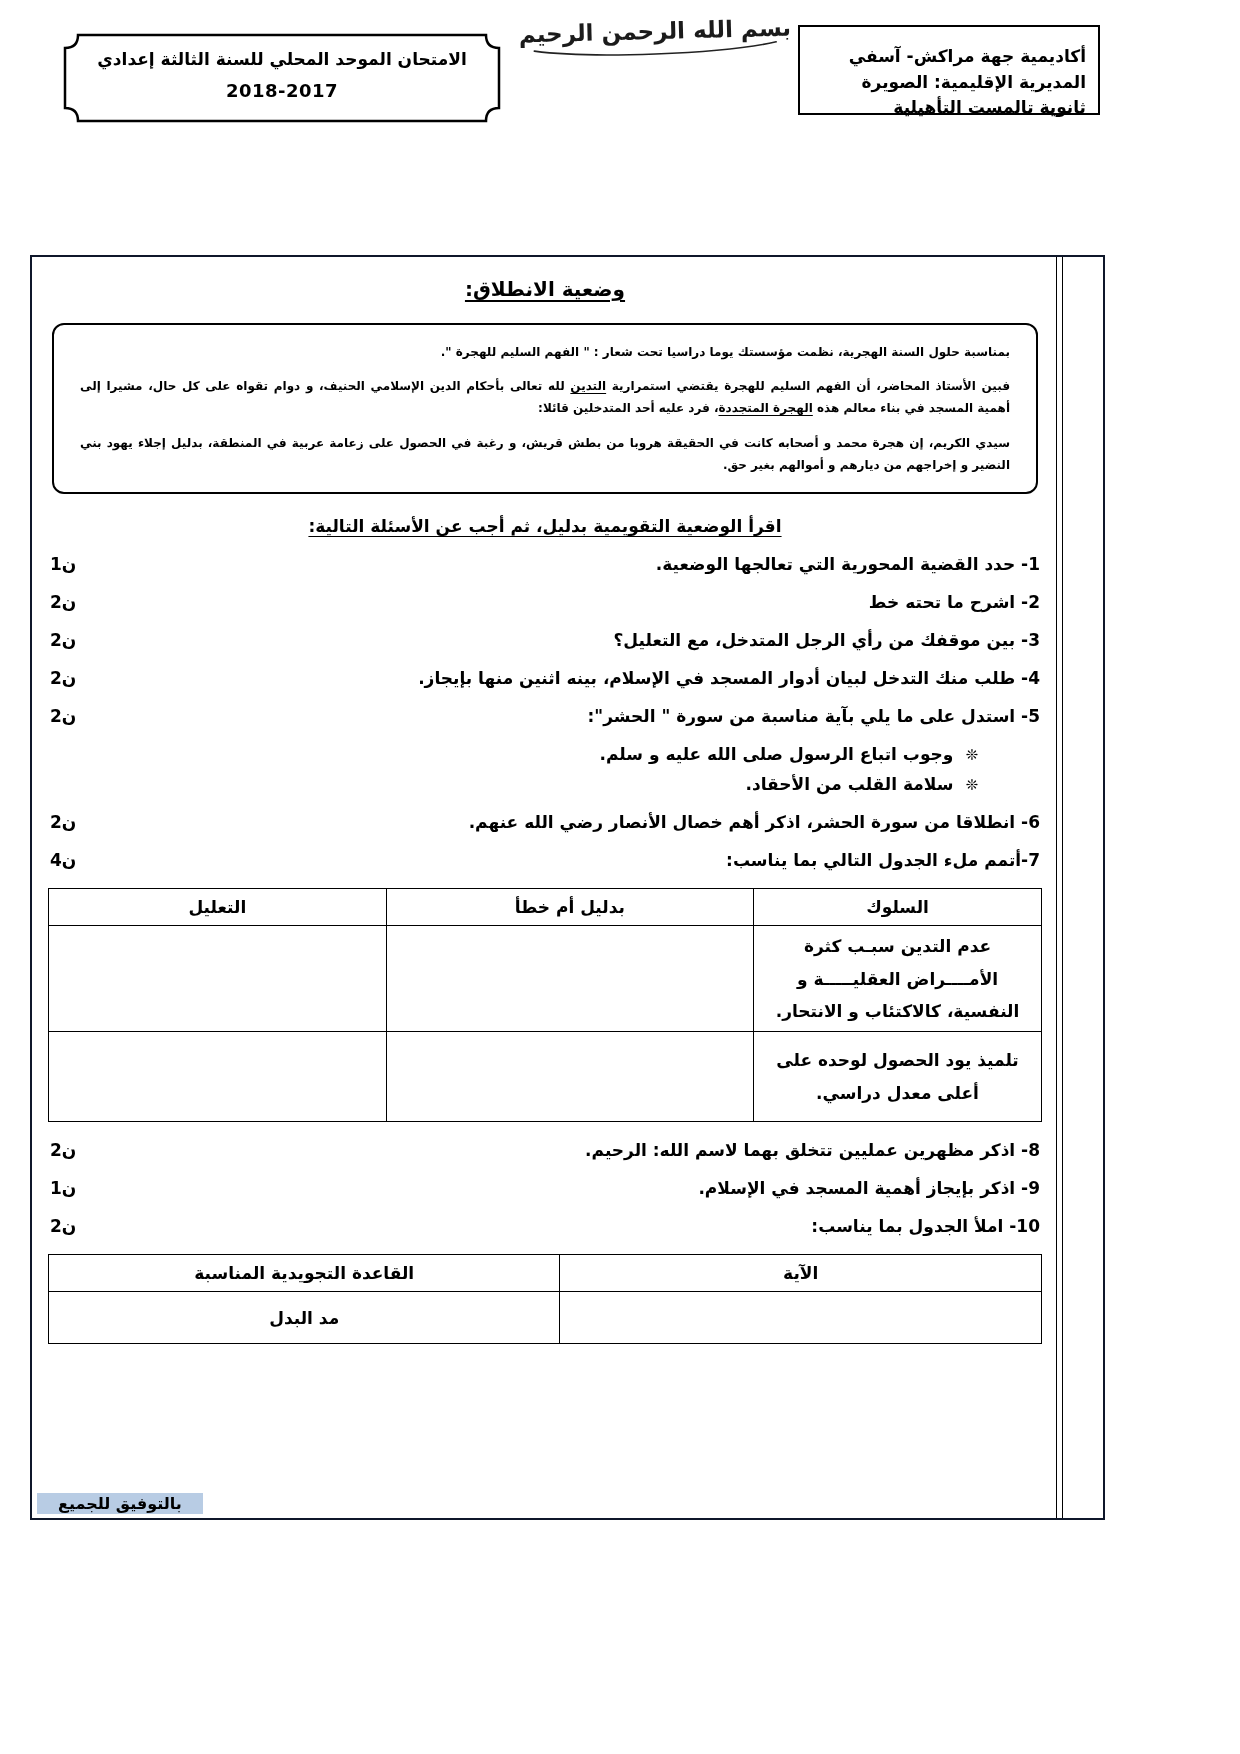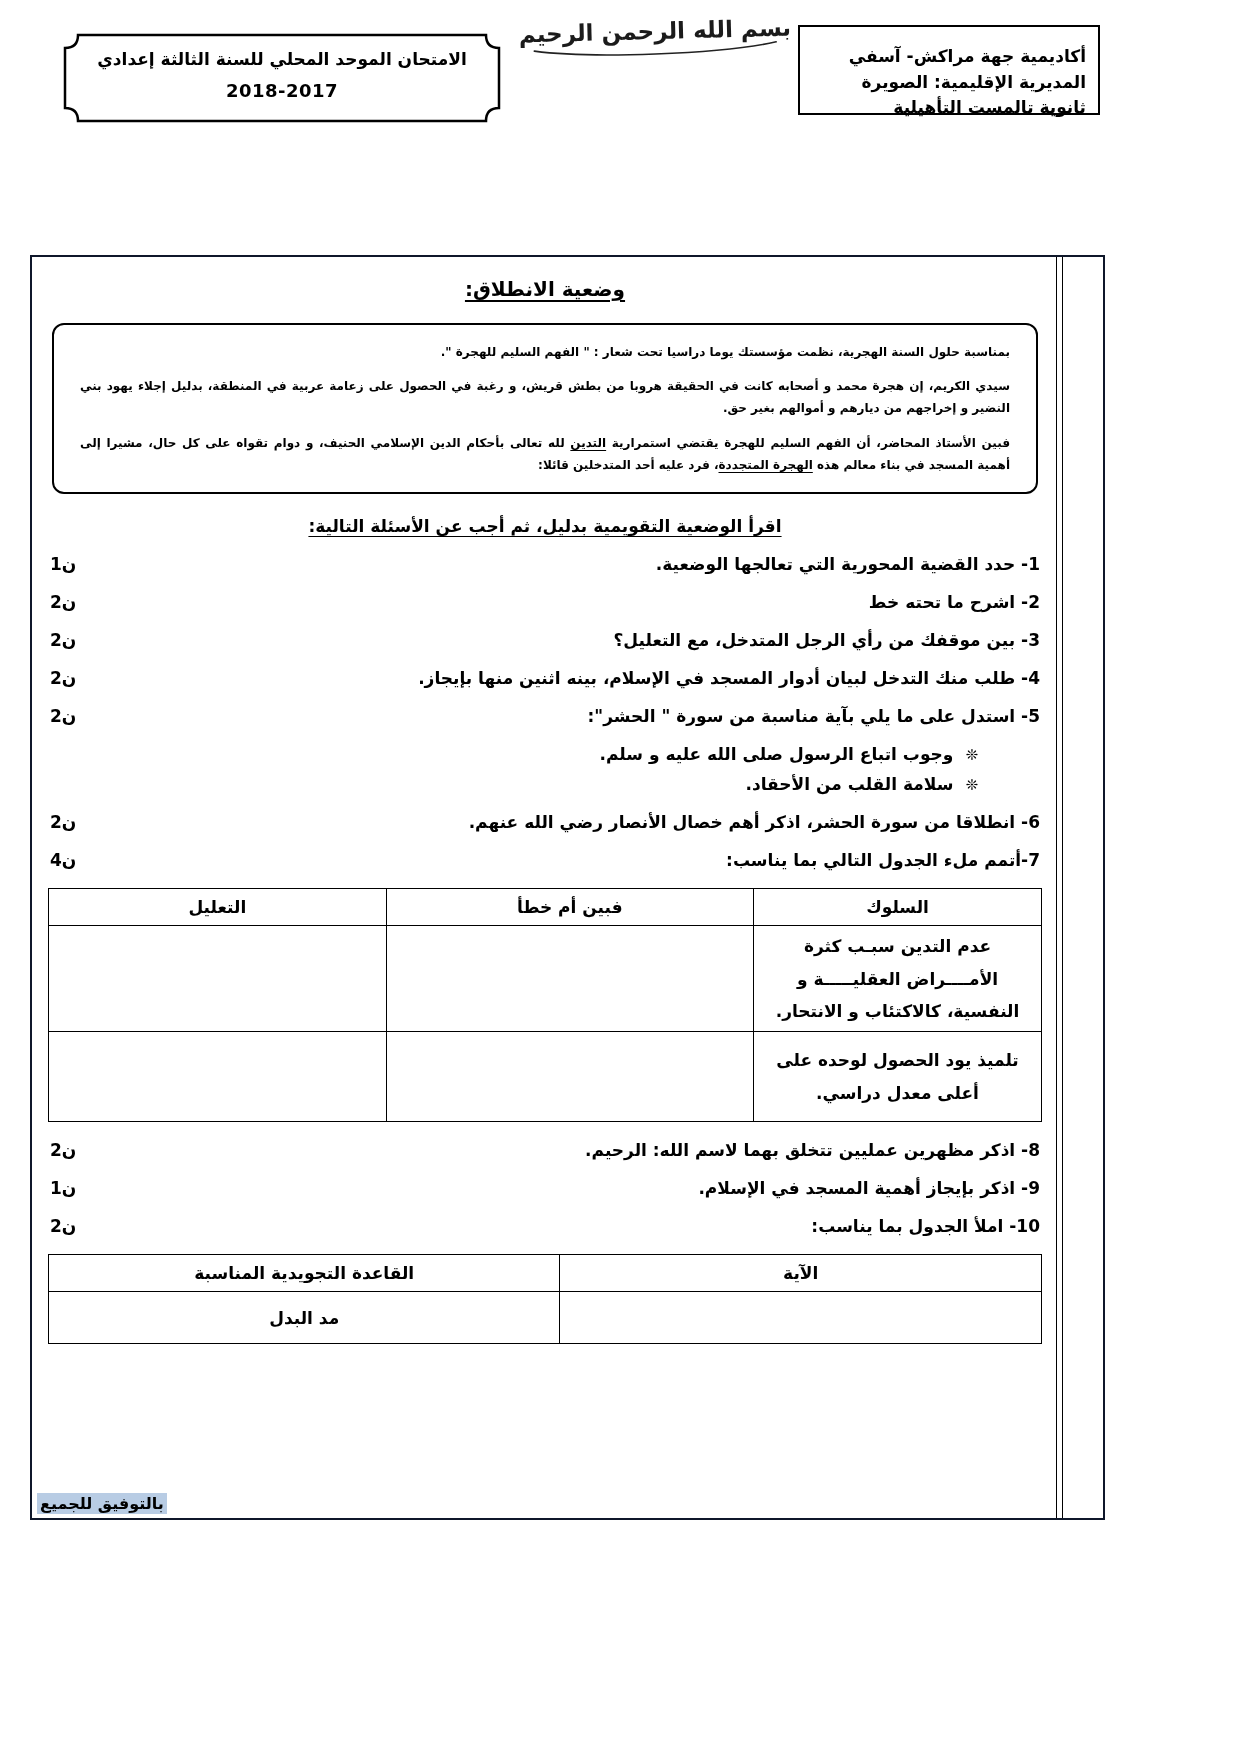--- a/index.html
+++ b/index.html
@@ -160,21 +160,21 @@
   .table2 thead th { height: 36px; }
   .table2 .row-a td { height: 46px; }
   .table2 .row-b td { height: 52px; }
 
   .footer-note {
     position: absolute;
     left: 5px; bottom: 4px;
     background: #b8cce4;
     font-weight: bold;
     font-size: 16px;
-    padding: 1px 3px;
+    padding: 1px 21px;
     direction: rtl;
   }
 </style>
 </head>
 <body>
 
 <div class="page">
 
   <div class="exam-box">
     <svg class="plaque" viewBox="0 0 440 92" preserveAspectRatio="none" aria-hidden="true">
@@ -201,22 +201,22 @@
 
   <div class="main-box">
     <div class="margin-line"></div>
 
     <div class="content">
 
       <div class="doc-title">وضعية الانطلاق:</div>
 
       <div class="situation-box">
         <p><span>بمناسبة حلول السنة الهجرية، نظمت مؤسستك يوما دراسيا تحت شعار : " الفهم السليم للهجرة ".</span></p>
+        <p><span>فبين الأستاذ المحاضر، أن الفهم السليم للهجرة يقتضي استمرارية </span><span class="u">التدين</span><span> لله تعالى بأحكام الدين الإسلامي الحنيف، و دوام تقواه على كل حال، مشيرا إلى أهمية المسجد في بناء معالم هذه </span><span class="u">الهجرة المتجددة</span><span>، فرد عليه أحد المتدخلين قائلا:</span></p>
         <p><span>سيدي الكريم، إن هجرة محمد و أصحابه كانت في الحقيقة هروبا من بطش قريش، و رغبة في الحصول على زعامة عربية في المنطقة، بدليل إجلاء يهود بني النضير و إخراجهم من ديارهم و أموالهم بغير حق.</span></p>
-        <p><span>فبين الأستاذ المحاضر، أن الفهم السليم للهجرة يقتضي استمرارية </span><span class="u">التدين</span><span> لله تعالى بأحكام الدين الإسلامي الحنيف، و دوام تقواه على كل حال، مشيرا إلى أهمية المسجد في بناء معالم هذه </span><span class="u">الهجرة المتجددة</span><span>، فرد عليه أحد المتدخلين قائلا:</span></p>
       </div>
 
       <div class="instruction">اقرأ الوضعية التقويمية بدليل، ثم أجب عن الأسئلة التالية:</div>
 
       <div class="question-row">
         <span class="q-text">1- حدد القضية المحورية التي تعالجها الوضعية.</span>
         <span class="q-score">ن1</span>
       </div>
 
       <div class="question-row">
@@ -260,21 +260,21 @@
 
       <table class="grid table1">
         <colgroup>
           <col style="width:29%">
           <col style="width:37%">
           <col style="width:34%">
         </colgroup>
         <thead>
           <tr>
             <th>السلوك</th>
-            <th>فبين أم خطأ</th>
+            <th>بدليل أم خطأ</th>
             <th>التعليل</th>
           </tr>
         </thead>
         <tbody>
           <tr class="row-a">
             <td>عدم التدين سبـب كثرة الأمــــراض العقليـــــة و النفسية، كالاكتئاب و الانتحار.</td>
             <td></td>
             <td></td>
           </tr>
           <tr class="row-b">

